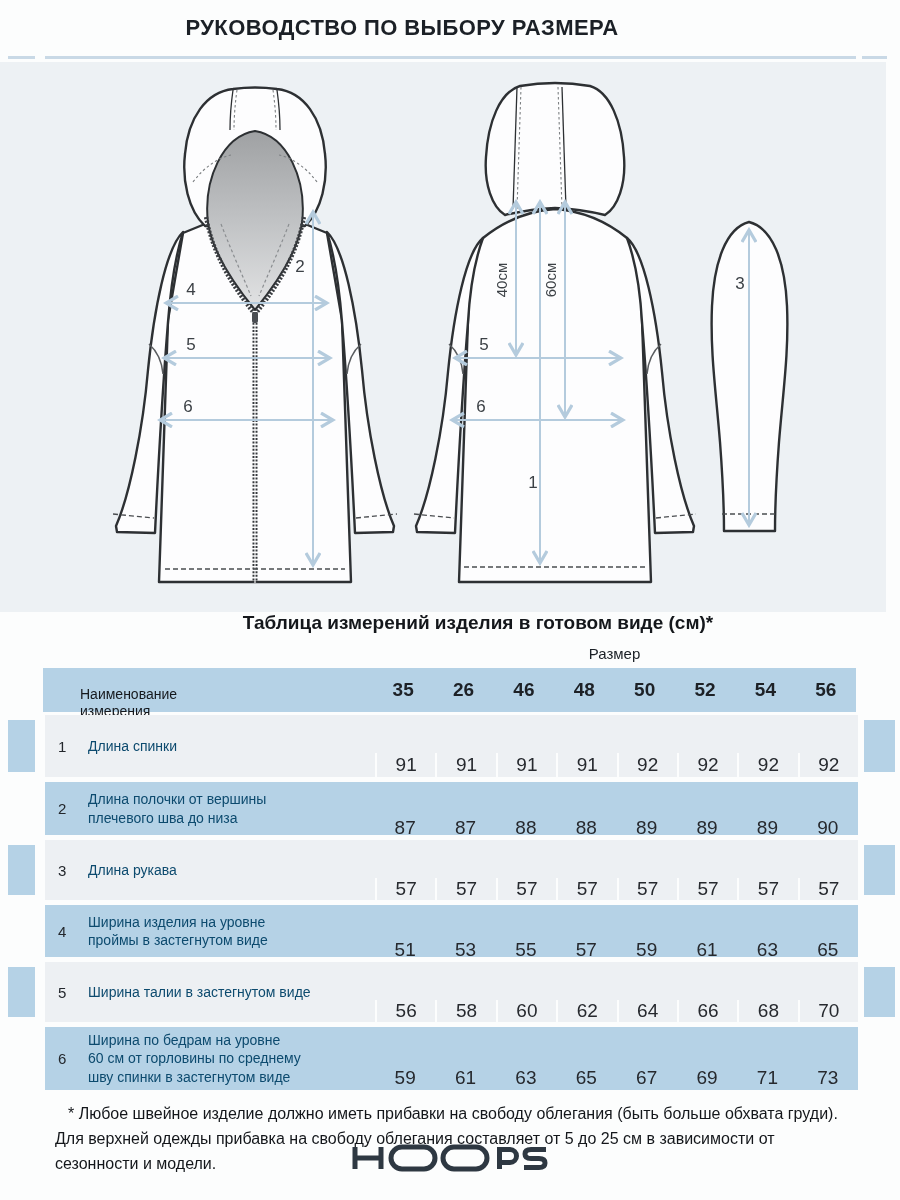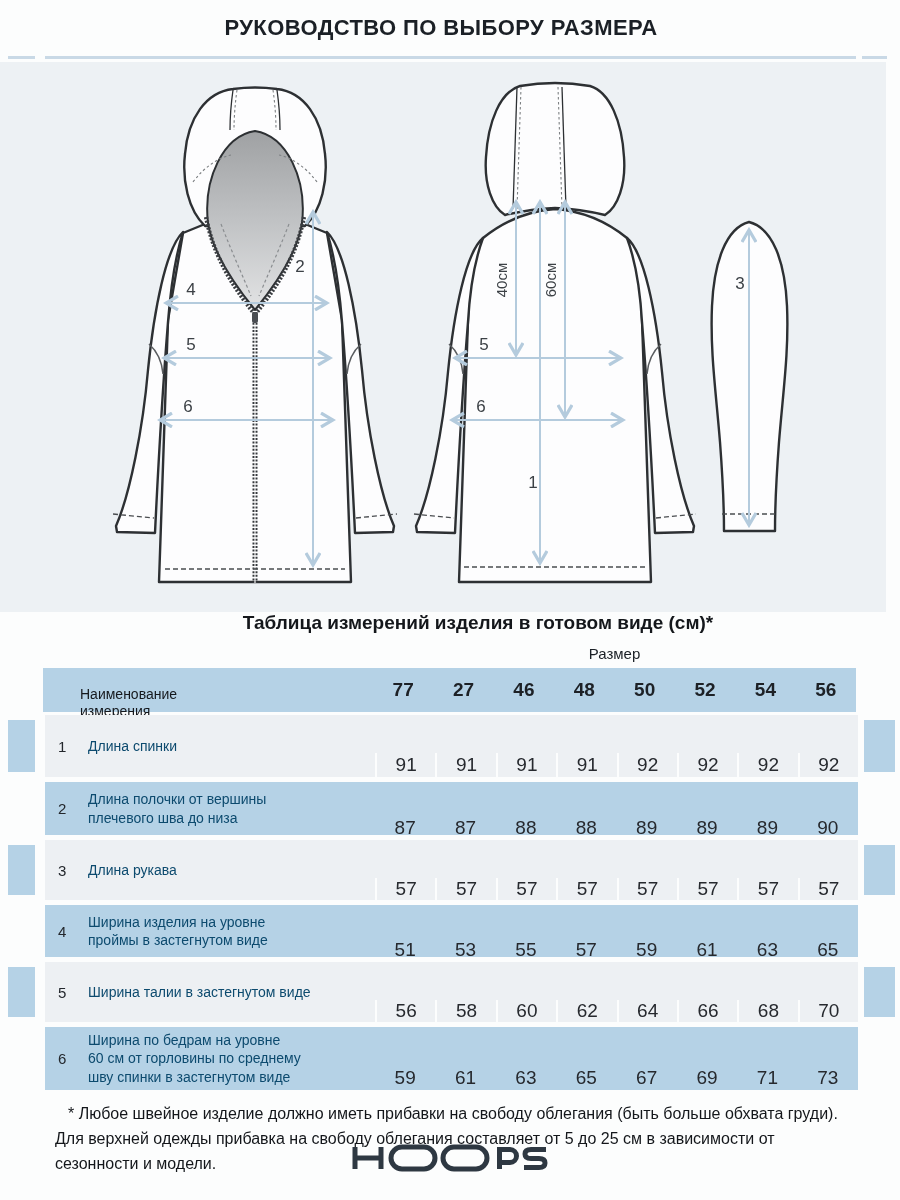--- a/index.html
+++ b/index.html
@@ -10,21 +10,21 @@
     --arrow:#b4cbdd;
     --divider:#c9d9e6;
     --ink:#1b2026;
     --logo:#2e3842;
   }
   html,body{margin:0;padding:0;}
   body{width:900px;height:1200px;background:var(--page);font-family:"Liberation Sans",sans-serif;color:var(--ink);}
   .page{position:relative;width:900px;height:1200px;overflow:hidden;background:var(--page);}
 
   .title{position:absolute;top:15px;left:0;width:804px;text-align:center;
-         font-size:22px;font-weight:bold;letter-spacing:.4px;color:#1b2026;padding-left:39px;}
+         font-size:22px;font-weight:bold;letter-spacing:.4px;color:#1b2026;}
 
   .divider{position:absolute;top:56px;height:3px;background:var(--divider);}
   .div-l{left:8px;width:27px;}
   .div-m{left:45px;width:811px;}
   .div-r{left:862px;width:25px;}
 
   .panel{position:absolute;top:62px;left:0;width:886px;height:550px;background:var(--panel);}
   .panel svg{display:block;}
   svg text{font-family:"Liberation Sans",sans-serif;fill:#3c4146;font-size:17px;}
   svg text.small{font-size:15px;}
@@ -204,22 +204,22 @@
 
   <div class="tbl-title">Таблица измерений изделия в готовом виде (см)*</div>
   <div class="size-lbl">Размер</div>
 
   <div class="thead">
     <div class="namecell">
       <div class="hname">Наименование
 измерения</div>
     </div>
 
-  <div class="hcell">77</div>
-      <div class="hcell">27</div>
+  <div class="hcell">35</div>
+      <div class="hcell">26</div>
       <div class="hcell">46</div>
       <div class="hcell">48</div>
       <div class="hcell">50</div>
       <div class="hcell">52</div>
       <div class="hcell">54</div>
       <div class="hcell">56</div>
     </div>
 
   <div class="rows">
       <div class="trow gray" style="height: 62px;">

